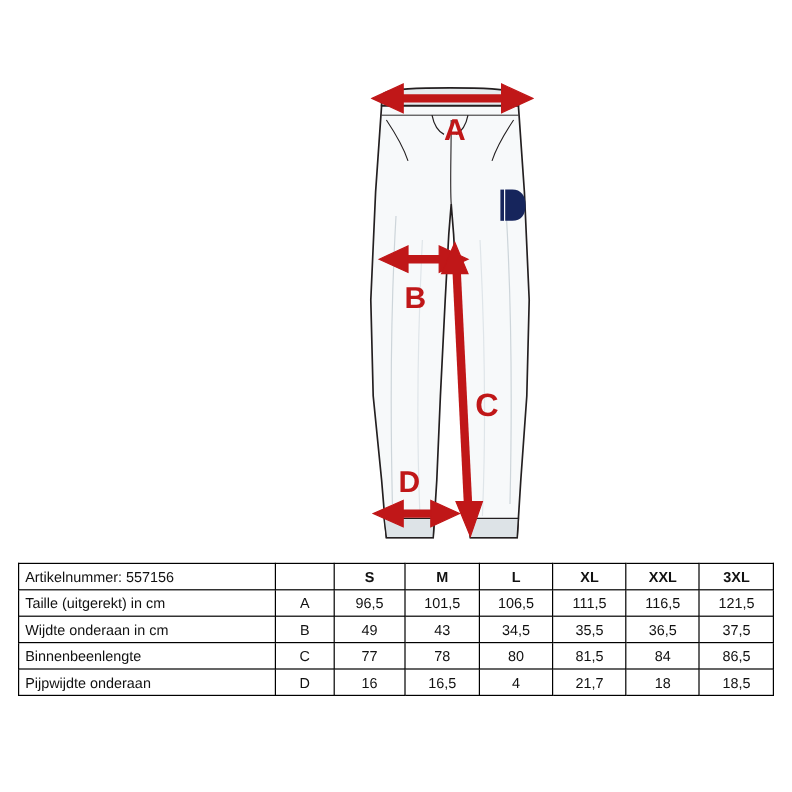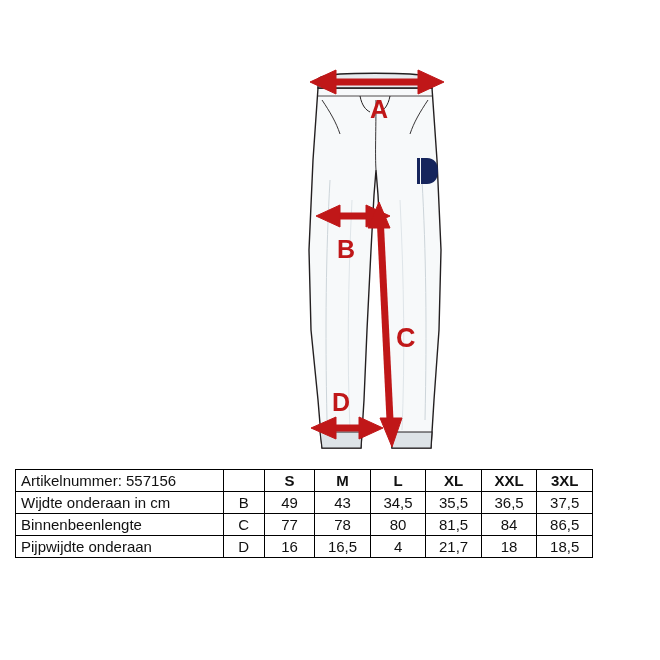--- a/index.html
+++ b/index.html
@@ -45,23 +45,23 @@
   #letter-a { left: 370px; top: 97px;  font-size: 25px; }
   #letter-b { left: 337px; top: 237px; font-size: 25px; }
   #letter-c { left: 396px; top: 325px; font-size: 27px; }
   #letter-d { left: 332px; top: 390px; font-size: 25px; }
 
   
   #size-table {
     position: absolute;
     left: 15px;
     top: 469px;
-    width: 578px;
+    width: 630px;
     border-collapse: collapse;
-    font-size: 15px;
+    font-size: 12px;
     color: #111111;
     background: #ffffff;
   }
   #size-table td, #size-table th {
     border: 1px solid #000000;
     height: 21px;
     padding: 0 4px;
     font-weight: normal;
     text-align: center;
     white-space: nowrap;
@@ -184,20 +184,30 @@
         <td class="letter-cell"></td>
         <th class="size-head">S</th>
         <th class="size-head">M</th>
         <th class="size-head">L</th>
         <th class="size-head">XL</th>
         <th class="size-head">XXL</th>
         <th class="size-head">3XL</th>
       </tr>
 
 
+      <tr>
+        <td class="label-cell">Taille (uitgerekt) in cm</td>
+        <td class="letter-cell">A</td>
+        <td class="val-cell">96,5</td>
+        <td class="val-cell">101,5</td>
+        <td class="val-cell">106,5</td>
+        <td class="val-cell">111,5</td>
+        <td class="val-cell">116,5</td>
+        <td class="val-cell">121,5</td>
+      </tr>
 
       <tr>
         <td class="label-cell">Wijdte onderaan in cm</td>
         <td class="letter-cell">B</td>
         <td class="val-cell">49</td>
         <td class="val-cell">43</td>
         <td class="val-cell">34,5</td>
         <td class="val-cell">35,5</td>
         <td class="val-cell">36,5</td>
         <td class="val-cell">37,5</td>

